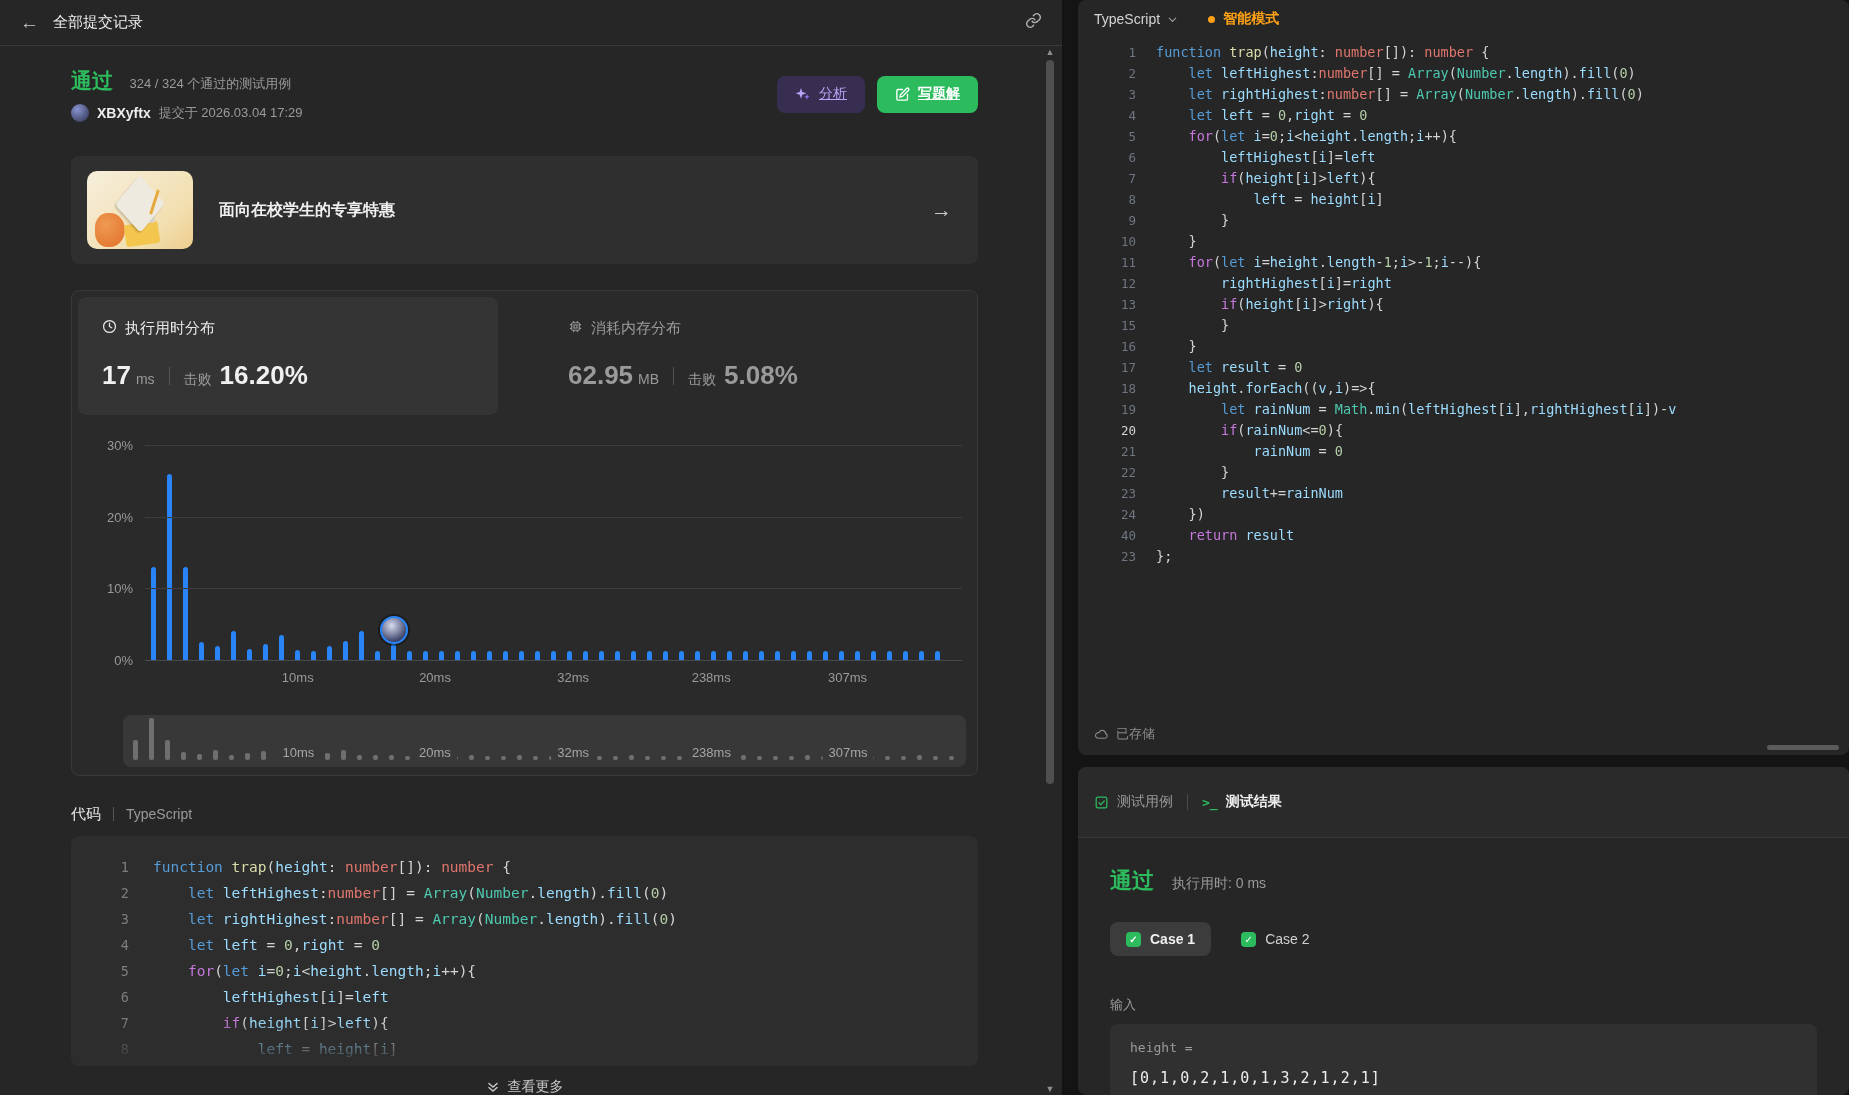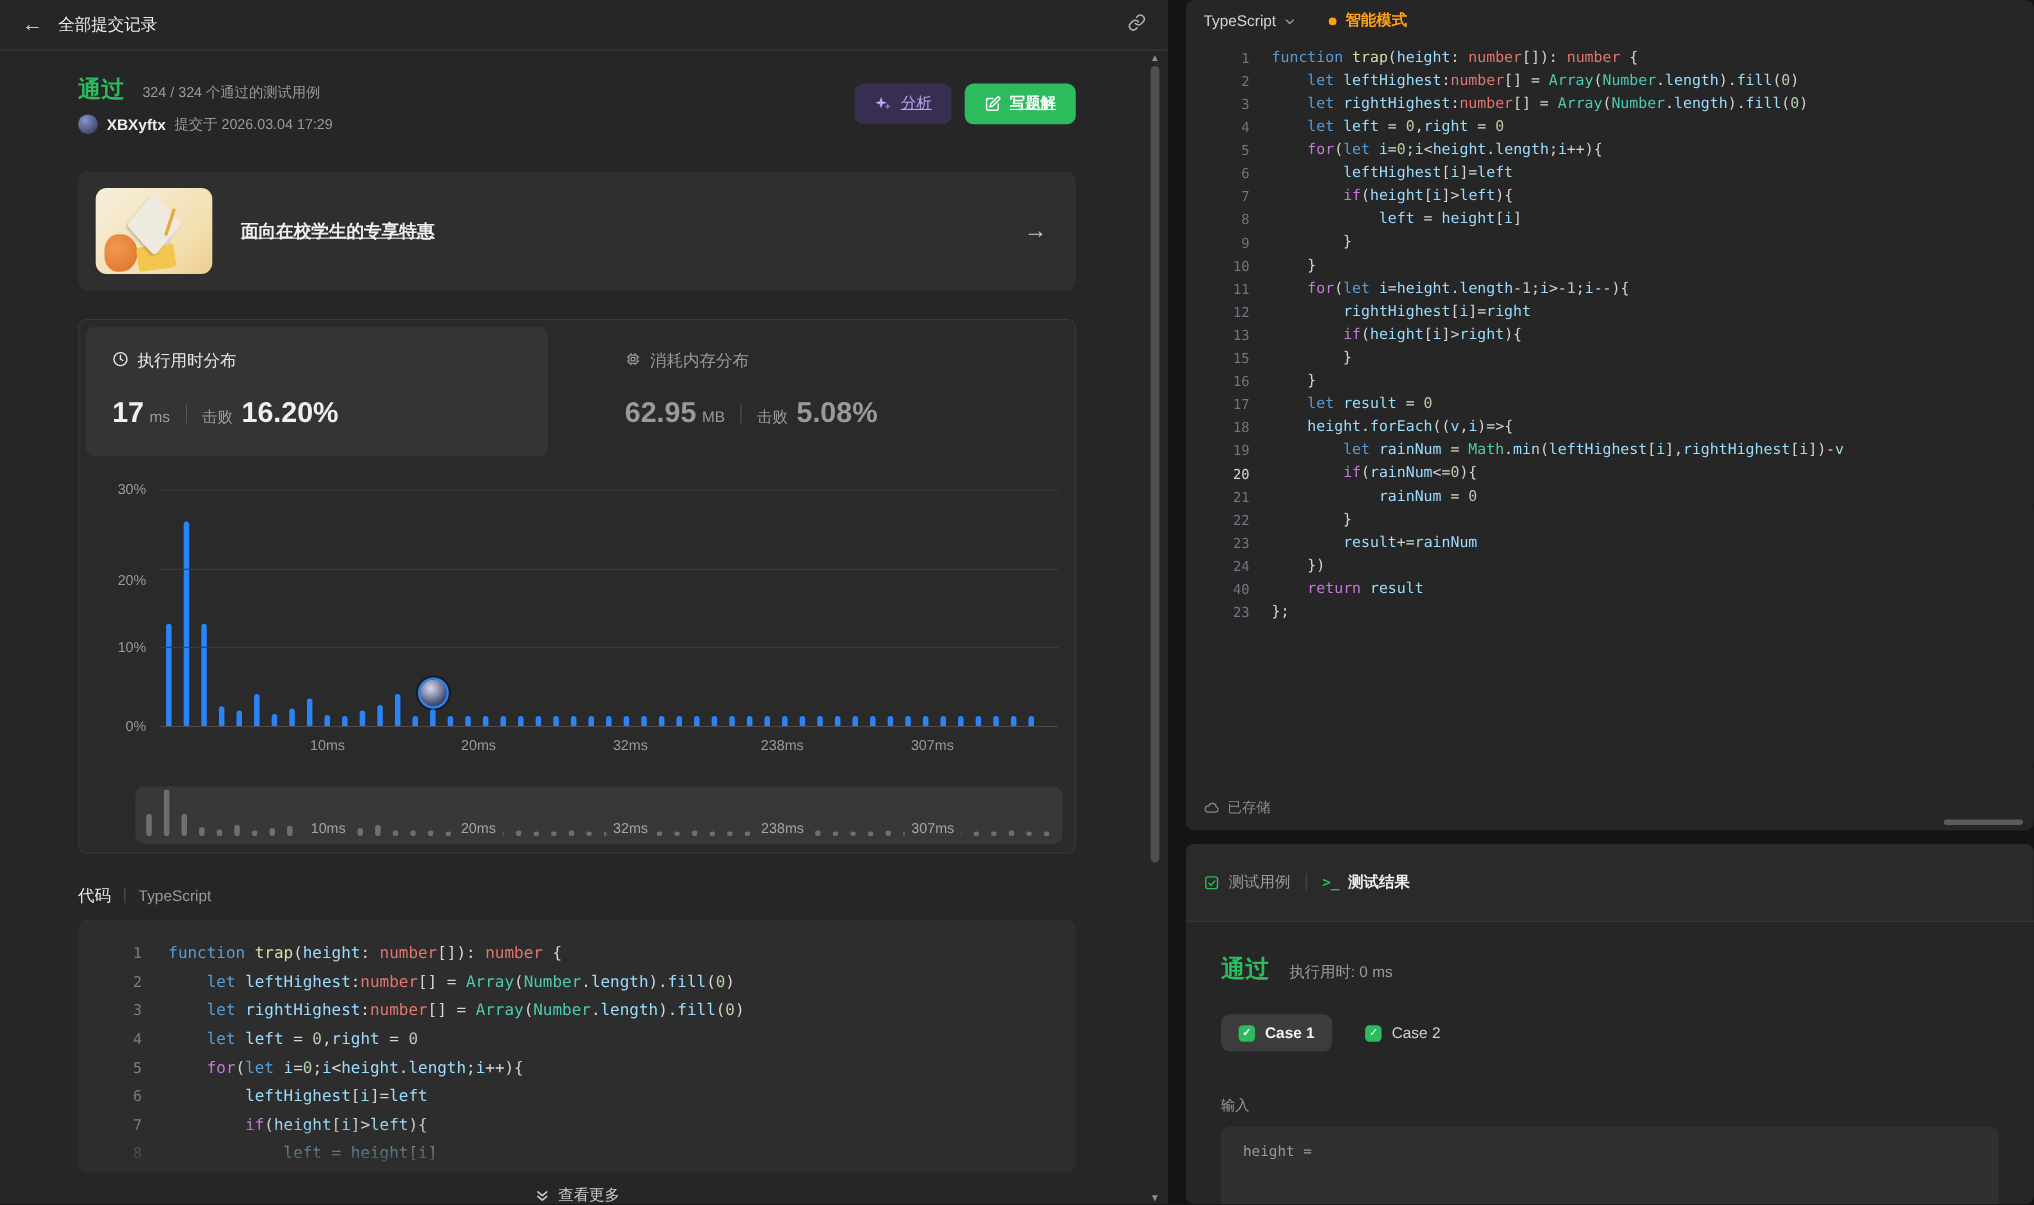--- a/index.html
+++ b/index.html
@@ -29,21 +29,21 @@
   .btn-solution svg{margin-right:8px;}
 
   .promo{margin-top:34px;height:108px;background:#2f2f2f;border-radius:8px;display:flex;align-items:center;padding:0 26px 0 16px;}
   .promo-img{width:106px;height:78px;border-radius:10px;background:linear-gradient(140deg,#f7efdd 0%,#f2dfb0 70%,#edce8d 100%);position:relative;overflow:hidden;flex:0 0 auto;}
   .cap-top{position:absolute;left:34px;top:14px;width:38px;height:38px;background:#efeae0;transform:rotate(48deg) skewX(8deg);border-radius:4px;box-shadow:0 2px 2px rgba(0,0,0,.18);}
   .cap-base{position:absolute;left:46px;top:34px;width:22px;height:18px;background:#ddd5c4;border-radius:3px;}
   .tassel{position:absolute;left:66px;top:18px;width:3px;height:26px;background:#e5a93d;transform:rotate(18deg);border-radius:2px;}
   .orange-blob{position:absolute;left:8px;top:42px;width:30px;height:34px;background:radial-gradient(circle at 35% 35%,#f09a52,#e06f28);border-radius:46% 54% 55% 45%;}
   .ribbon{position:absolute;left:38px;top:52px;width:34px;height:22px;background:#f3c64e;border-radius:3px;transform:rotate(-8deg);}
   .promo-text{margin-left:26px;flex:1;}
-  .promo-title{font-size:16px;font-weight:bold;color:#f0f0f0;text-decoration:underline;}
+  .promo-title{font-size:16px;font-weight:bold;color:#f0f0f0;}
   .promo-sub{font-size:14px;color:#9a9a9a;margin-top:9px;}
   .promo-arrow{color:#c9c9c9;font-size:21px;}
 
   .stat-card{margin-top:26px;height:486px;border:1px solid #3a3a3a;background:#2a2a2a;border-radius:8px;position:relative;box-sizing:border-box;}
   .sub-runtime{position:absolute;left:6px;top:6px;width:420px;height:118px;background:#343434;border-radius:8px;padding:22px 24px;box-sizing:border-box;cursor:pointer;}
   .sub-memory{position:absolute;left:486px;top:6px;width:410px;height:118px;padding:22px 10px;box-sizing:border-box;cursor:pointer;}
   .stat-label{display:flex;align-items:flex-start;font-size:15px;}
   .sub-runtime .stat-label{color:#e8e8e8;}
   .sub-memory .stat-label{color:#9a9a9a;}
   .stat-label svg{margin-right:8px;}
@@ -274,21 +274,21 @@
               <div class="bar" style="height: 4.33333%; background: rgb(41, 132, 248);"></div>
               <div class="bar" style="height: 4%; background: rgb(41, 132, 248);"></div>
               <div class="bar" style="height: 4%; background: rgb(41, 132, 248);"></div>
               <div class="bar" style="height: 4%; background: rgb(41, 132, 248);"></div>
               <div class="bar" style="height: 4%; background: rgb(41, 132, 248);"></div>
             </div>
           <div id="marker" style="left: 248.5px; bottom: 7.66667%;"></div>
         <div class="gridline" style="top: 0%;"></div>
             <span class="ylab" style="top: 0%;">30%</span>
             <div class="gridline" style="top: 33.3333%;"></div>
-            <span class="ylab" style="top: 33.3333%; margin-top: 10px;">20%</span>
+            <span class="ylab" style="top: 33.3333%;">20%</span>
             <div class="gridline" style="top: 66.6667%;"></div>
             <span class="ylab" style="top: 66.6667%;">10%</span>
             <div class="gridline base" style="top: 100%;"></div>
             <span class="ylab" style="top: 100%;">0%</span>
             <span class="xlab" style="left: 18.7%;">10ms</span>
             <span class="xlab" style="left: 35.5%;">20ms</span>
             <span class="xlab" style="left: 52.4%;">32ms</span>
             <span class="xlab" style="left: 69.3%;">238ms</span>
             <span class="xlab" style="left: 86%;">307ms</span>
           </div>
@@ -468,17 +468,18 @@
           <span>Case 1</span>
         </span>
         <span class="case-chip">
           <span class="case-check">✓</span>
           <span>Case 2</span>
         </span>
       </div>
       <div class="input-label">输入</div>
       <div class="input-box">
         <div class="input-param">height =</div>
+        <div class="input-value">[0,1,0,2,1,0,1,3,2,1,2,1]</div>
       </div>
     </div>
   </div>
 
 </div>
 
 </body></html>

